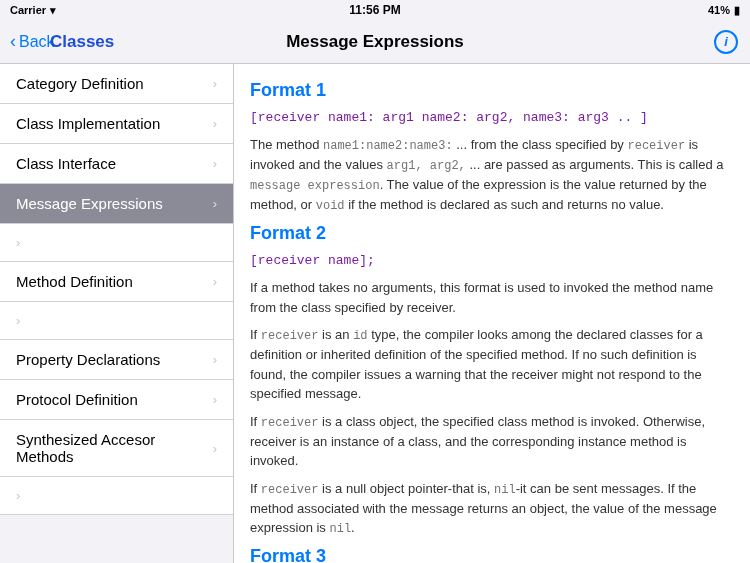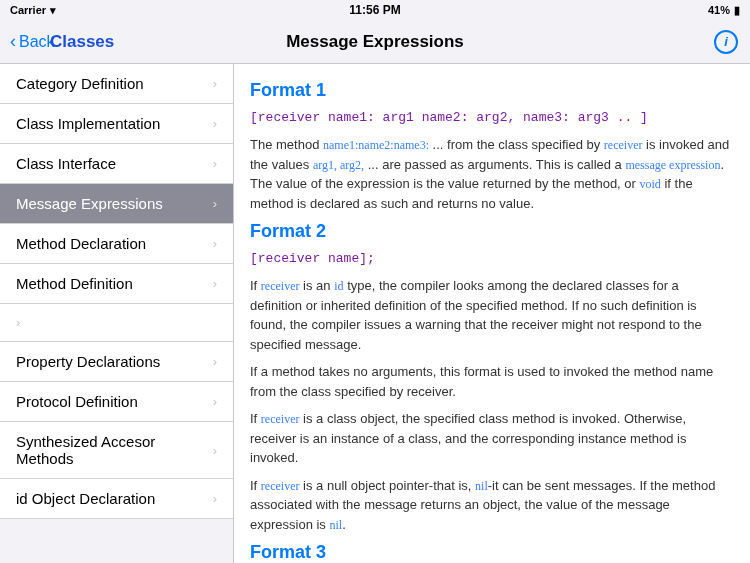--- a/index.html
+++ b/index.html
@@ -134,23 +134,23 @@
       line-height: 1.4;
     }
 
     .body-text {
       font-size: 13px;
       color: #333;
       line-height: 1.5;
       margin-bottom: 8px;
     }
     .body-text code {
-      font-family: Liberation Serif, serif;
+      font-family: Liberation Mono, monospace;
       font-size: 12px;
-      color: #3b82f6;
+      color: #737373;
     }
 
     
     .sidebar::-webkit-scrollbar { width: 4px; }
     .sidebar::-webkit-scrollbar-track { background: #f2f2f7; }
     .sidebar::-webkit-scrollbar-thumb { background: #c7c7cc; border-radius: 2px; }
     .content-area::-webkit-scrollbar { width: 4px; }
     .content-area::-webkit-scrollbar-track { background: #fff; }
     .content-area::-webkit-scrollbar-thumb { background: #c7c7cc; border-radius: 2px; }
   </style>
@@ -192,21 +192,20 @@
     </div>
     <div class="sidebar-item">
       <span>Class Interface</span>
       <span class="chevron">›</span>
     </div>
     <div class="sidebar-item active">
       <span>Message Expressions</span>
       <span class="chevron" style="color:#ddd;">›</span>
     </div>
     <div class="sidebar-item">
-      <span>Method Declaration</span>
       <span class="chevron">›</span>
     </div>
     <div class="sidebar-item">
       <span>Method Definition</span>
       <span class="chevron">›</span>
     </div>
     <div class="sidebar-item">
       <span class="chevron">›</span>
     </div>
     <div class="sidebar-item">
@@ -215,43 +214,42 @@
     </div>
     <div class="sidebar-item">
       <span>Protocol Definition</span>
       <span class="chevron">›</span>
     </div>
     <div class="sidebar-item">
       <span>Synthesized Accesor Methods</span>
       <span class="chevron">›</span>
     </div>
     <div class="sidebar-item">
-      <span>id Object Declaration</span>
       <span class="chevron">›</span>
     </div>
   </div>
 
   <div class="content-area">
 
     <div>
       <div class="format-heading">Format 1</div>
       <div class="code-block">[receiver name1: arg1 name2: arg2, name3: arg3 .. ]</div>
       <div class="body-text">
         The method <code>name1:name2:name3:</code> ... from the class specified by <code>receiver</code> is invoked and the values <code>arg1, arg2,</code> ... are passed as arguments. This is called a <code>message expression</code>. The value of the expression is the value returned by the method, or <code>void</code> if the method is declared as such and returns no value.
       </div>
     </div>
 
     <div>
       <div class="format-heading">Format 2</div>
       <div class="code-block">[receiver name];</div>
       <div class="body-text">
+        If a method takes no arguments, this format is used to invoked the method name from the class specified by receiver.
+      </div>
+      <div class="body-text">
         If <code>receiver</code> is an <code>id</code> type, the compiler looks among the declared classes for a definition or inherited definition of the specified method. If no such definition is found, the compiler issues a warning that the receiver might not respond to the specified message.
-      </div>
-      <div class="body-text">
-        If a method takes no arguments, this format is used to invoked the method name from the class specified by receiver.
       </div>
       <div class="body-text">
         If <code>receiver</code> is a class object, the specified class method is invoked. Otherwise, receiver is an instance of a class, and the corresponding instance method is invoked.
       </div>
       <div class="body-text">
         If <code>receiver</code> is a null object pointer-that is, <code>nil</code>-it can be sent messages. If the method associated with the message returns an object, the value of the message expression is <code>nil</code>.
       </div>
     </div>
 
     <div>

